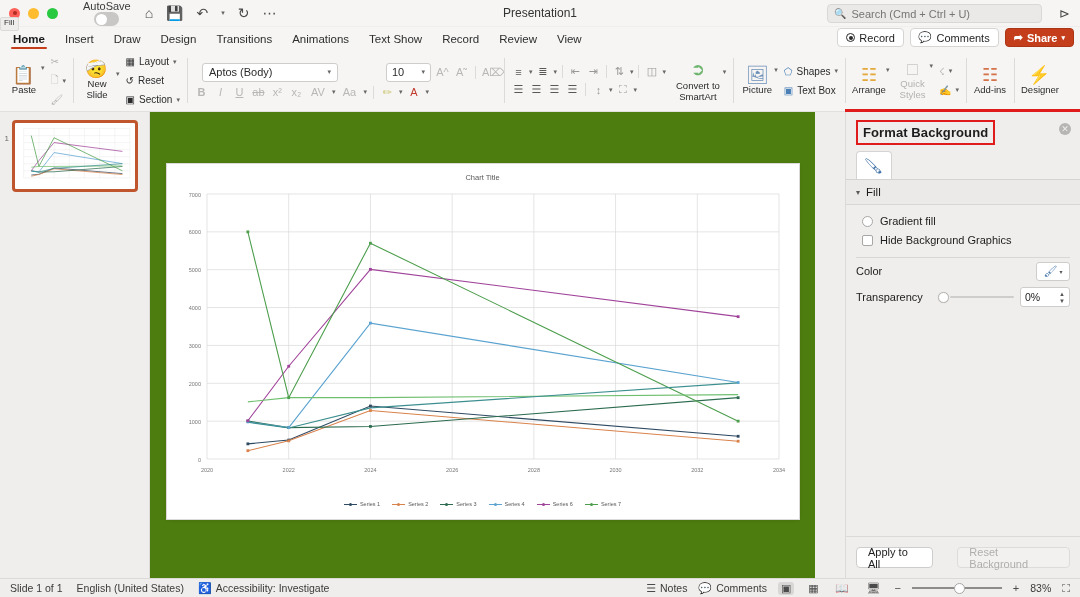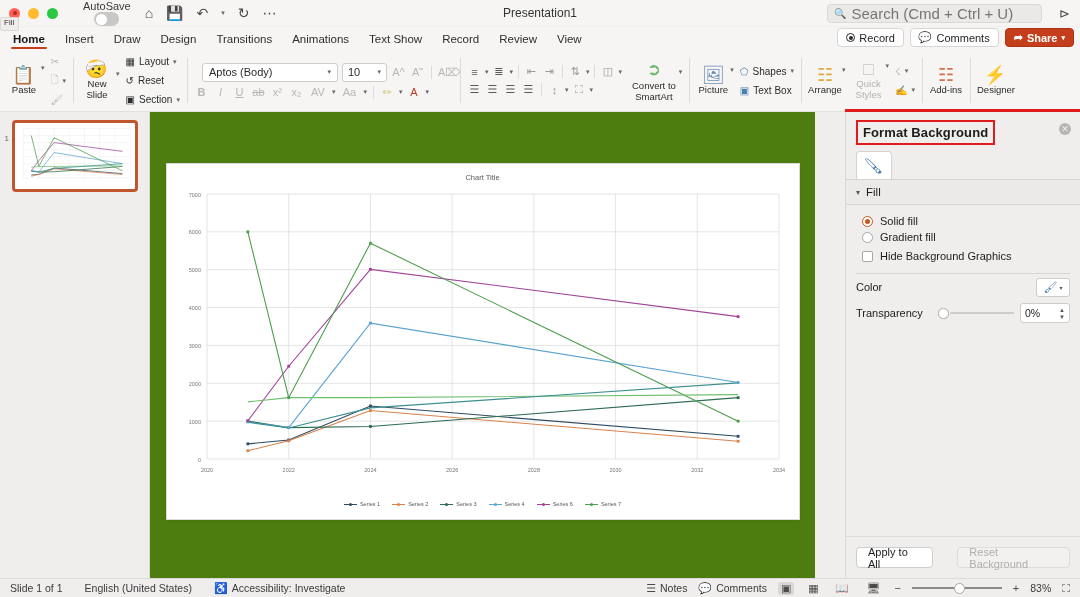--- a/index.html
+++ b/index.html
@@ -43,21 +43,21 @@
     font-size: 12px; color: #333; font-weight: 400; pointer-events: none;
   }
   .search-box {
     position: absolute; right: 38px; top: 4px; width: 215px; height: 19px;
     background: #ebe9e7; border: 1px solid #dad8d6; border-radius: 4px;
     display: flex; align-items: center; padding: 0 6px; gap: 5px;
   }
   .search-box .mag { font-size: 10px; color: #6a6a6a; }
   .search-box input {
     border: none; background: transparent; outline: none;
-    font-size: 15px; color: #5d5d5d; width: 100%; font-family: inherit;
+    font-size: 11px; color: #5d5d5d; width: 100%; font-family: inherit;
   }
   .share-ic { position: absolute; right: 10px; top: 6px; font-size: 13px; color: #4a4a4a; }
 
   
   .fill-tip {
     position: absolute; left: 0; top: 17px; background: #efedeb;
     border: 1px solid #dcdad8; font-size: 8px; color: #333;
     padding: 1px 4px 2px 3px; border-radius: 2px; z-index: 40; line-height: 1.1;
   }
 
@@ -114,21 +114,21 @@
   .fontbar { display: flex; flex-direction: column; gap: 4px; justify-content: center; }
   .frow { display: flex; align-items: center; gap: 4px; }
   .fontname {
     width: 136px; height: 19px; background: #fff; border: 1px solid #cfcdcb; border-radius: 3px;
     font-size: 11px; color: #2b2b2b; display: flex; align-items: center;
     padding: 0 6px; justify-content: space-between; margin-left: 8px;
   }
   .fontsize {
     width: 45px; height: 19px; background: #fff; border: 1px solid #cfcdcb; border-radius: 3px;
     font-size: 11px; color: #2b2b2b; display: flex; align-items: center;
-    padding: 0 5px; justify-content: space-between;
+    padding: 0 5px; justify-content: space-between; margin-left: 44px;
   }
   .fbtn { font-size: 11px; color: #b9b7b5; width: 15px; text-align: center; }
   .fbtn.ital { font-style: italic; }
   .fbtn.und { text-decoration: underline; }
   .fbtn.strike { text-decoration: line-through; }
   .vsep { width:1px; height:13px; background:#dddbd9; margin: 0 2px; }
   .parabar { display:flex; flex-direction:column; gap:5px; justify-content:center; }
   .prow { display:flex; align-items:center; gap:3px; }
   .pic { font-size: 11px; color:#9b9997; width:15px; text-align:center; }
   .pic.on { color:#5a5856; }
@@ -252,21 +252,21 @@
   .pbtn {
     height: 21px; border-radius:4px; border:1px solid #cfcdcb; background:#fff;
     font-size:11px; color:#1c1c1c; padding: 0 11px; display:flex; align-items:center;
   }
   .pbtn.dis { color:#b0aeac; background:#f3f1ef; border-color:#dedcda; }
 
   
   .status {
     height: 19px; flex: 0 0 19px; background: #f0eeec; border-top: 1px solid #dcdad8;
     display:flex; align-items:center; font-size: 10.5px; color: #3a3a3a; padding: 0 10px;
-    gap: 22px;
+    gap: 14px;
   }
   .status .right { margin-left:auto; display:flex; align-items:center; gap: 11px; }
   .vbtn { font-size: 11px; color:#4a4a4a; padding: 0 3px; }
   .vbtn.active { background:#d9d7d5; border-radius:3px; }
   .zslider { width: 90px; height:12px; position:relative; display:flex; align-items:center; }
   .zslider .ztrack { position:absolute; left:0; right:0; height:2px; background:#8e8c8a; }
   .zslider .zknob {
     position:absolute; left:42px; width:11px; height:11px; border-radius:50%;
     background:#fff; border:1px solid #a9a7a5;
   }
@@ -705,24 +705,20 @@
         </div>
       </div>
 
       <div class="section-head">
         <span class="chev">▾</span>
         <span>Fill</span>
       </div>
 
       <div class="opts">
         <div class="opt">
-          <span class="radio sel"></span>
-          <span>Solid fill</span>
-        </div>
-        <div class="opt">
           <span class="radio"></span>
           <span>Gradient fill</span>
         </div>
         <div class="opt" style="margin-top:3px">
           <span class="chk"></span>
           <span>Hide Background Graphics</span>
         </div>
       </div>
 
       <div class="divline"></div>

